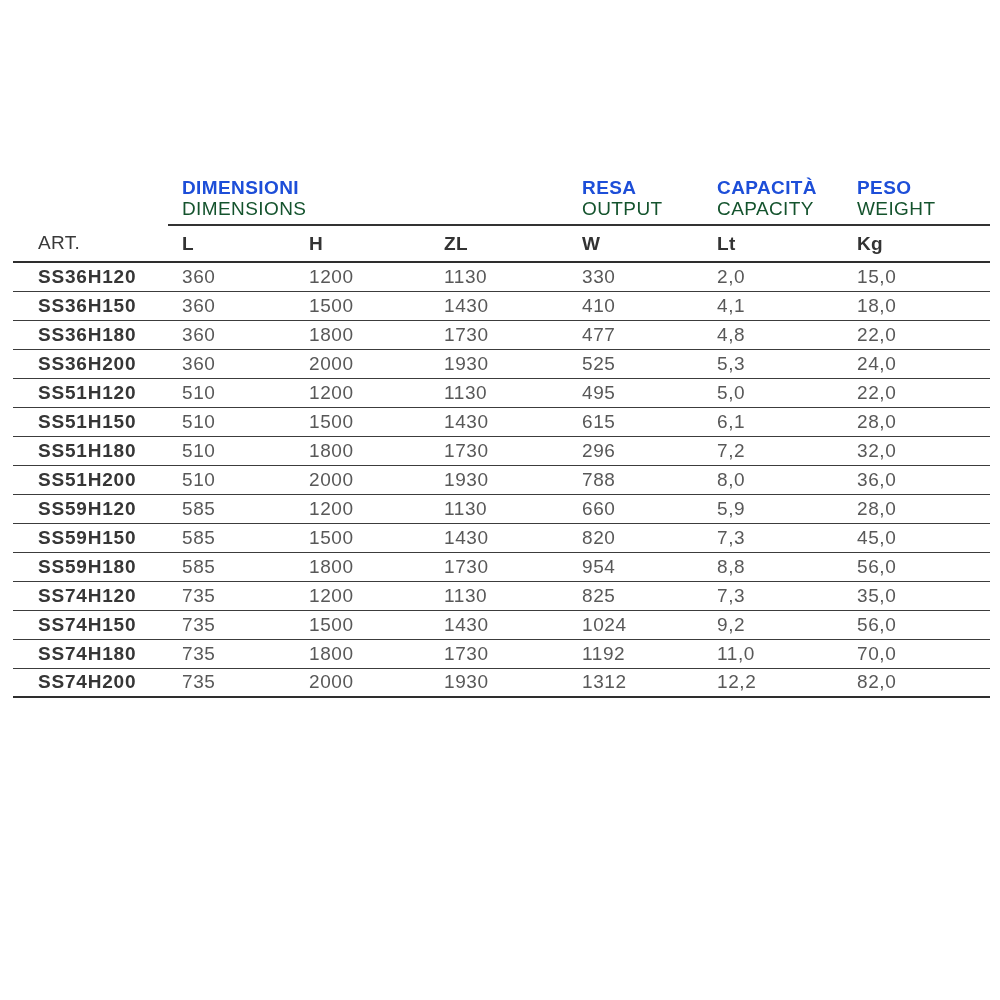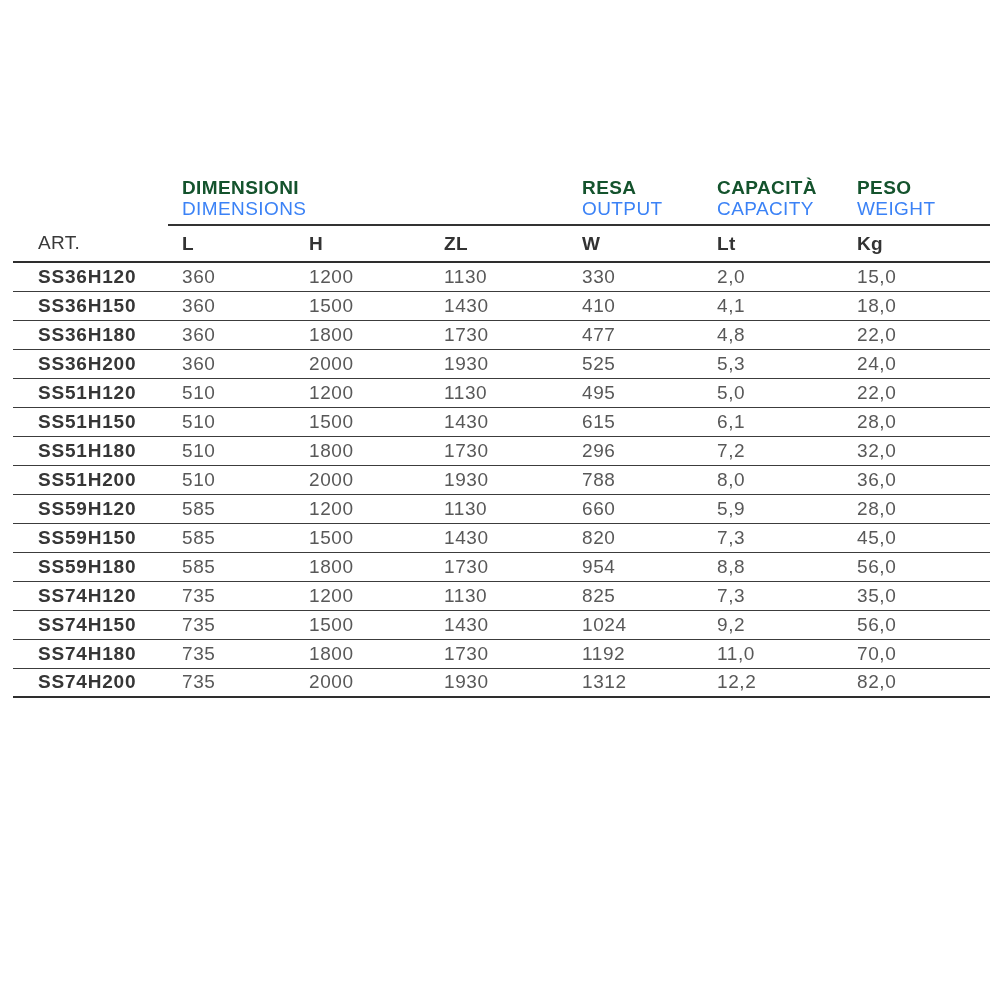--- a/index.html
+++ b/index.html
@@ -41,29 +41,29 @@
     padding-bottom: 4px;
   }
   tr.group-row th.grp {
     border-bottom: 2px solid #333333;
   }
   .grp-title {
     display: block;
     font-weight: 700;
     font-size: 19px;
     letter-spacing: 0.4px;
-    color: #14532d;
+    color: #1d4ed8;
     line-height: 21px;
   }
   .grp-sub {
     display: block;
     font-weight: 400;
     font-size: 19px;
     letter-spacing: 0.4px;
-    color: #3b82f6;
+    color: #14532d;
     line-height: 22px;
   }
   
   tr.col-row {
     height: 37px;
   }
   tr.col-row th {
     border-bottom: 2.5px solid #2e2e2e;
     font-weight: 700;
     font-size: 19px;

